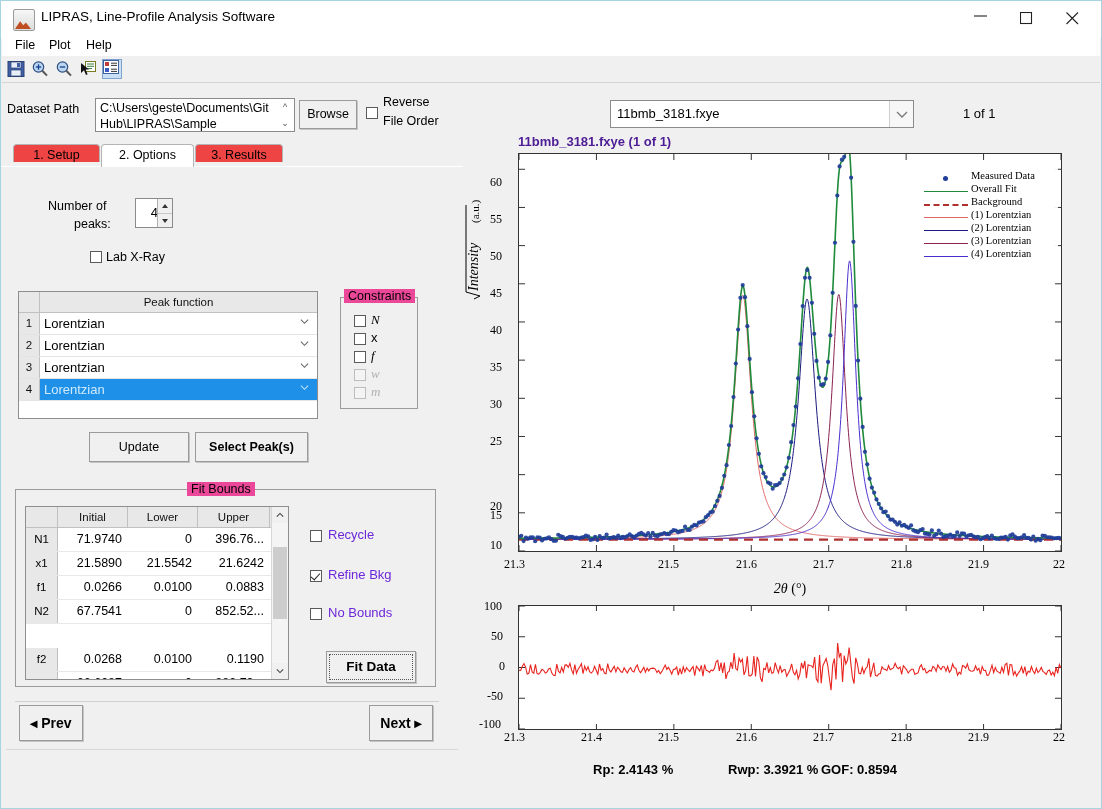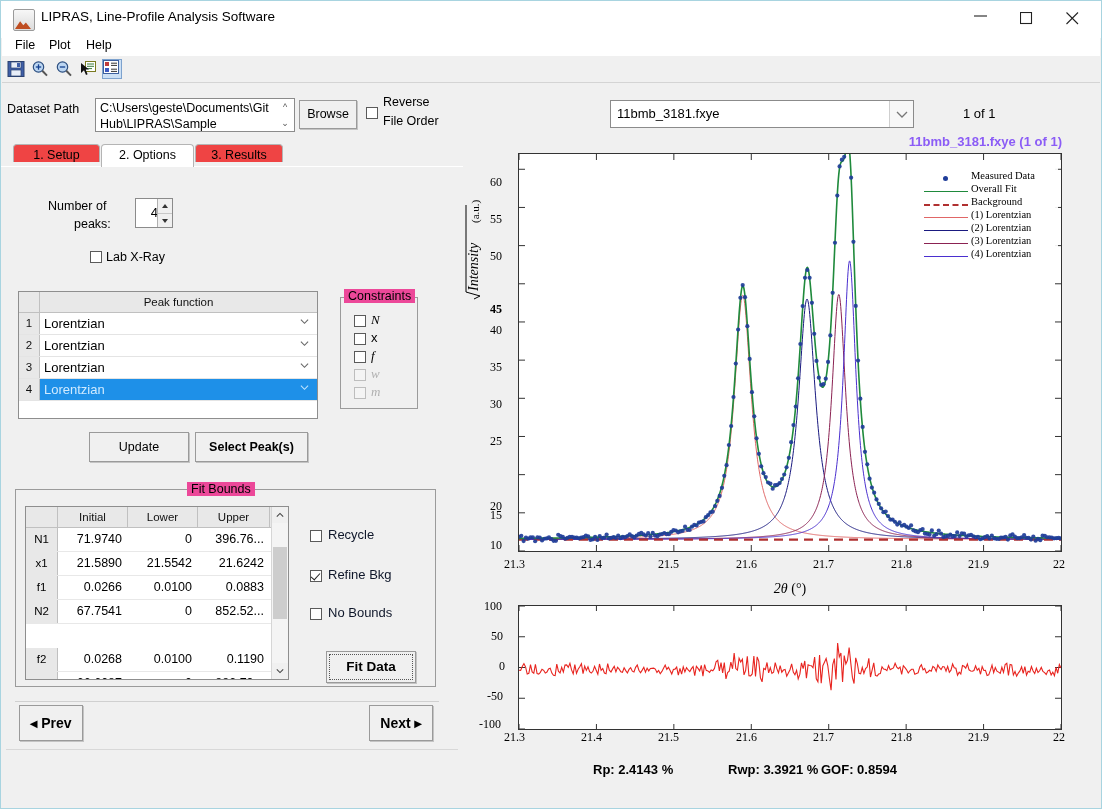--- a/index.html
+++ b/index.html
@@ -232,21 +232,21 @@
   .vsb .sbtn.bot{position:absolute;bottom:0;left:0;right:0;}
   .vsb .thumb{
     position:absolute;left:1px;right:1px;top:40px;height:72px;background:#cdcdcd;
   }
   .vsb .chev{
     position:absolute;left:4px;width:8px;height:8px;
   }
   
   .sidechk{position:absolute;}
   .sidechk .chk{left:0;top:1px;}
-  .sidechk .stxt{position:absolute;left:18px;top:-2px;font-size:13px;color:#0f172a;white-space:nowrap;}
+  .sidechk .stxt{position:absolute;left:18px;top:-2px;font-size:13px;color:#6d28d9;white-space:nowrap;}
   #fit-data-button{
     left:325px;top:650px;width:90px;height:32px;line-height:30px;
     font-weight:bold;font-size:13.5px;
   }
   #fit-data-button .dashed{
     position:absolute;left:2px;top:2px;right:2px;bottom:2px;
     border:1px dotted #555;box-sizing:border-box;
   }
   
   .navsep{position:absolute;left:14px;top:700px;width:424px;height:1px;background:#d0d0d0;}
@@ -262,21 +262,21 @@
     position:absolute;left:6px;top:0;height:26px;line-height:26px;
     font-size:13px;color:#000;
   }
   .ddbox .dbtn{
     position:absolute;right:0;top:0;width:24px;height:26px;
     background:#f7f7f7;border-left:1px solid #cfcfcf;box-sizing:border-box;
   }
   #page-indicator{left:962px;top:105px;font-size:13px;}
   .charttitle{
     position:absolute;left:517px;top:133px;width:544px;
-    text-align:right;font-size:13px;font-weight:bold;color:#8b5cf6;
+    text-align:left;font-size:13px;font-weight:bold;color:#4c1d95;
   }
   
   .plotbox{
     position:absolute;left:517px;top:152px;width:544px;height:399px;
     border:1px solid #333;box-sizing:border-box;background:#fff;
     overflow:hidden;
   }
   .resbox{
     position:absolute;left:517px;top:604px;width:544px;height:125px;
     border:1px solid #333;box-sizing:border-box;background:#fff;
@@ -877,21 +877,21 @@
         <circle cx="537.39" cy="384.14" r="2.1" fill="#1f3d99" fill-opacity="0.92"></circle>
         <circle cx="539.69" cy="383.78" r="2.1" fill="#1f3d99" fill-opacity="0.92"></circle>
         <circle cx="542.00" cy="384.46" r="2.1" fill="#1f3d99" fill-opacity="0.92"></circle>
       </svg>
   </div>
 
   <div>
     <div class="tickl" style="left:489px;top:174px;">60</div>
     <div class="tickl" style="left:489px;top:211px;">55</div>
     <div class="tickl" style="left:489px;top:248px;">50</div>
-    <div class="tickl" style="left:489px;top:301px;font-weight:bold;">45</div>
+    <div class="tickl" style="left:489px;top:285px;">45</div>
     <div class="tickl" style="left:489px;top:322px;">40</div>
     <div class="tickl" style="left:489px;top:359px;">35</div>
     <div class="tickl" style="left:489px;top:396px;">30</div>
     <div class="tickl" style="left:489px;top:433px;">25</div>
     <div class="tickl" style="left:489px;top:470px;margin-top:28px;">20</div>
     <div class="tickl" style="left:489px;top:507px;">15</div>
     <div class="tickl" style="left:489px;top:537px;">10</div>
   </div>
 
   <div>

